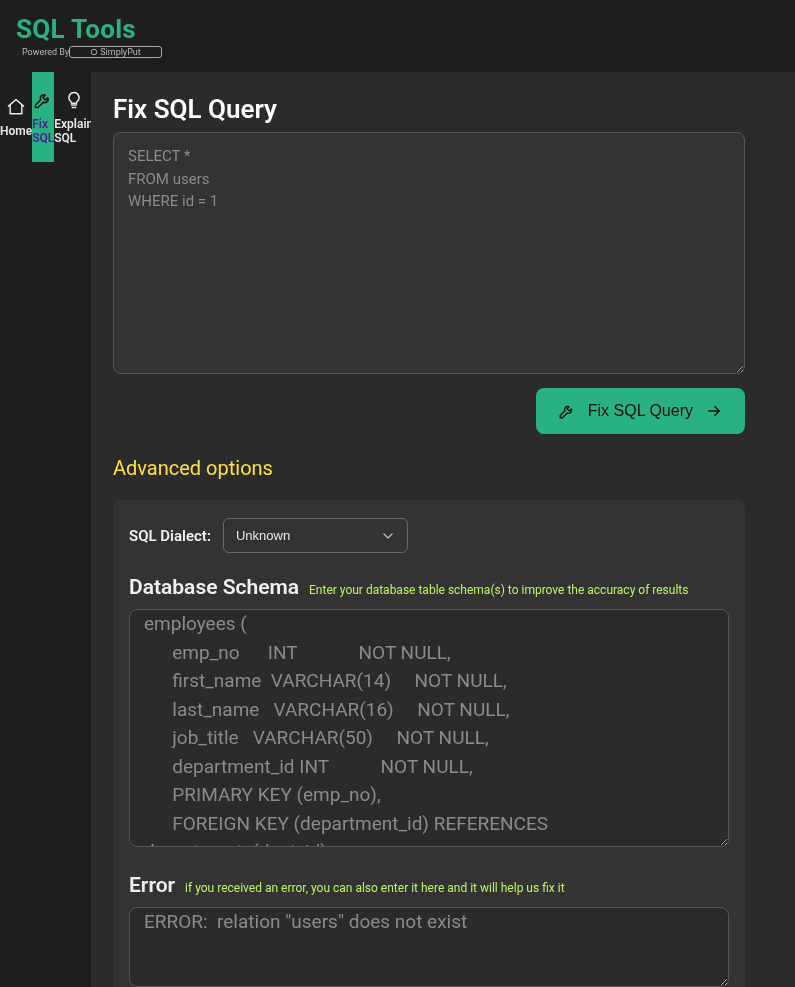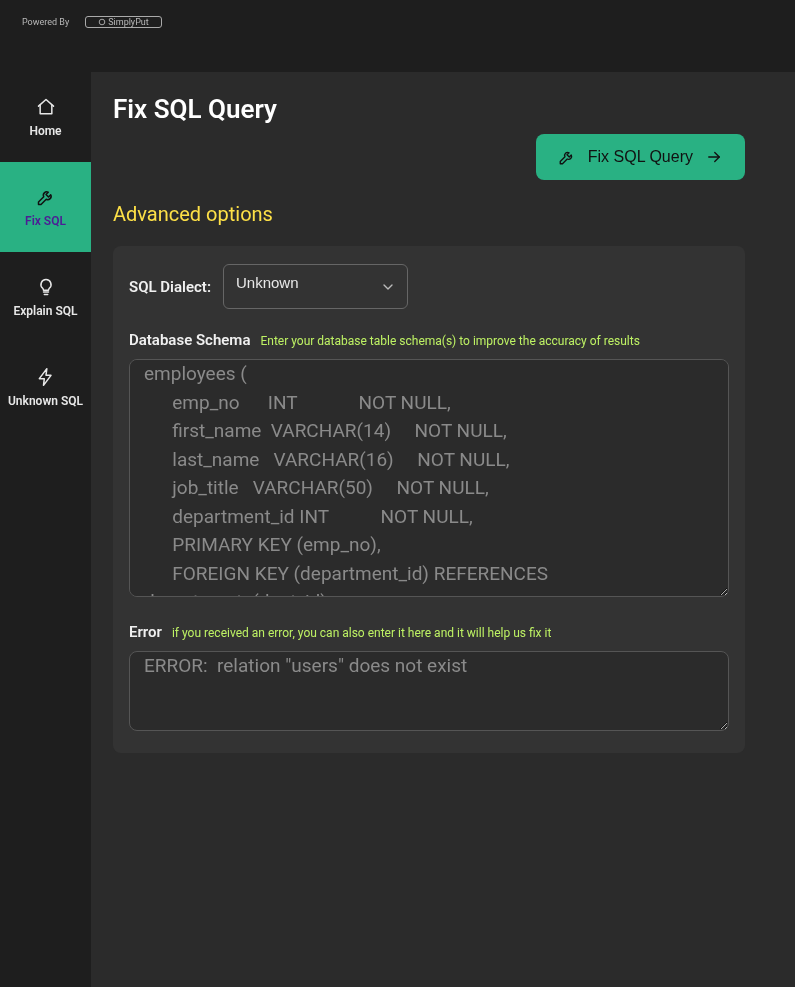--- a/index.html
+++ b/index.html
@@ -21,41 +21,40 @@
     font-weight: 700;
     color: #29b183;
     letter-spacing: 0.3px;
   }
   .logo-sub {
     font-size: 9px;
     color: #b8b8b8;
     margin-top: 2px;
     display: flex;
     align-items: center;
-    gap: 16px;
+    gap: 0;
     padding-left: 6px;
   }
   .logo-sub .box {
     display: inline-flex;
     align-items: center;
     border: 1px solid #aaa;
     border-radius: 3px;
-    padding: 0px 12px;
+    padding: 0px 20px;
     font-size: 9px;
     gap: 2px;
   }
   .layout {
     display: flex;
     height: calc(100% - 72px);
   }
   .sidebar {
     width: 91px;
     background: #1e1e1e;
     display: flex;
-    flex-direction: column;
   }
   .sidebar-item {
     height: 90px;
     display: flex;
     flex-direction: column;
     align-items: center;
     justify-content: center;
     gap: 7px;
     cursor: pointer;
     color: #e8e8e8;
@@ -142,43 +141,43 @@
     font-weight: 600;
     color: #f0f0f0;
   }
   .select-wrap {
     position: relative;
   }
   .dialect-select {
     background: #333;
     border: 1px solid #666;
     border-radius: 6px;
-    padding: 9px 40px 17px 12px;
+    padding: 9px 40px 9px 12px;
     color: #e8e8e8;
-    font-size: 15px;
+    font-size: 13px;
     appearance: none;
     min-width: 185px;
     cursor: pointer;
   }
   .select-chevron {
     position: absolute;
     right: 12px;
     top: 50%;
     transform: translateY(-50%);
     pointer-events: none;
   }
   .section-head {
     display: flex;
     align-items: baseline;
     gap: 10px;
     margin-bottom: 10px;
     flex-wrap: wrap;
   }
   .section-label {
-    font-size: 15px;
+    font-size: 21px;
     font-weight: 600;
     color: #f0f0f0;
   }
   .section-hint {
     font-size: 12px;
     color: #bef264;
   }
   .schema-area, .error-area {
     width: 100%;
     background: #2b2b2b;
@@ -192,20 +191,21 @@
     resize: vertical;
   }
   .schema-area { min-height: 238px; margin-bottom: 22px; }
   .error-area { min-height: 80px; }
   .schema-area::placeholder, .error-area::placeholder { color: #8a8a8a; white-space: pre-wrap; }
 </style>
 </head>
 <body>
 
 <div class="header">
+  <div class="logo-title">SQL Tools</div>
   <div class="logo-sub">
     <span>Powered By</span>
     <span class="box">
       <svg width="8" height="8" viewBox="0 0 10 10">
           <circle cx="5" cy="5" r="3.5" fill="none" stroke="#aaa" stroke-width="1.2"></circle>
         </svg>
       <span>SimplyPut</span>
     </span>
   </div>
 </div>
@@ -242,20 +242,23 @@
           <path d="M13 2 4 14h6l-1 8 9-12h-6l1-8z"></path>
         </svg>
       <span>Unknown SQL</span>
     </div>
 
   </nav>
 
   <main class="main">
     <h1 class="page-title">Fix SQL Query</h1>
 
+    <textarea class="query-area" placeholder="SELECT *
+FROM users
+WHERE id = 1" style=""></textarea>
 
     <div class="btn-row">
       <button class="fix-btn">
         <svg width="18" height="18" viewBox="0 0 24 24" fill="none" stroke-width="1.8" stroke-linecap="round" stroke-linejoin="round">
             <path d="M14.7 6.3a4 4 0 0 0-5.4 5.4L3 18v3h3l6.3-6.3a4 4 0 0 0 5.4-5.4L15 12l-3-3 2.7-2.7z"></path>
           </svg>
         <span>Fix SQL Query</span>
         <svg width="18" height="18" viewBox="0 0 24 24" fill="none" stroke-width="1.8" stroke-linecap="round" stroke-linejoin="round">
             <path d="M5 12h14"></path>
             <path d="M13 6l6 6-6 6"></path>

